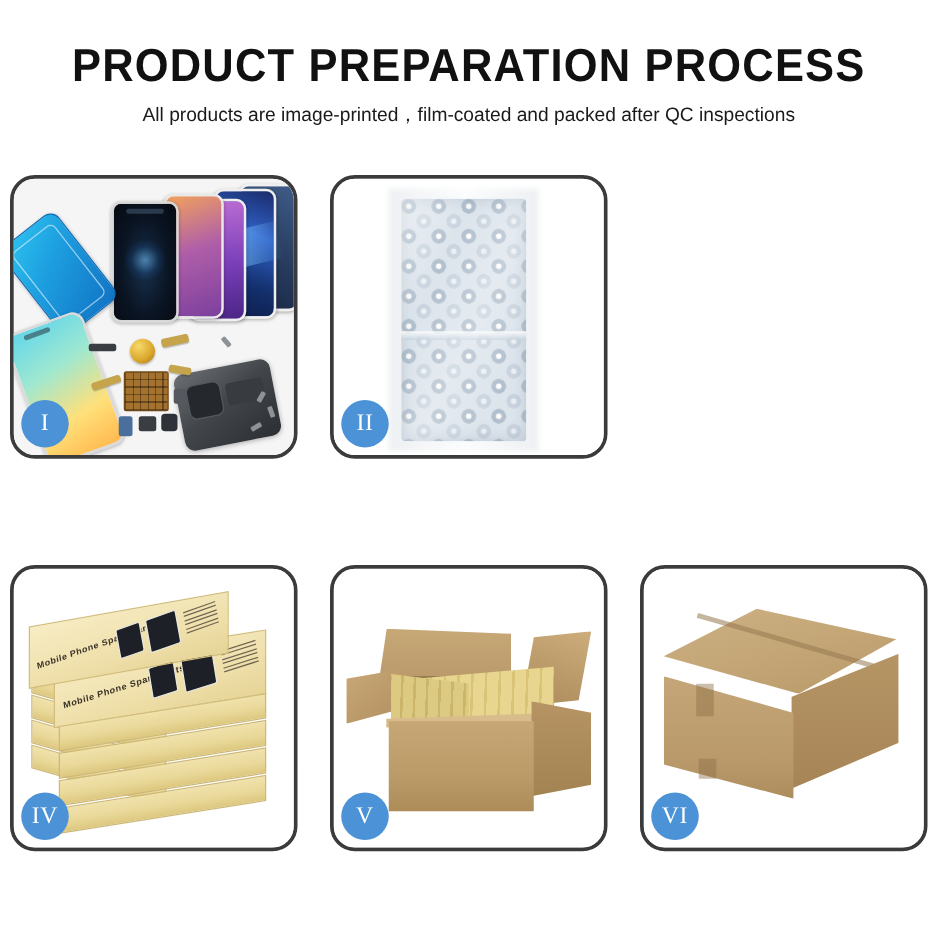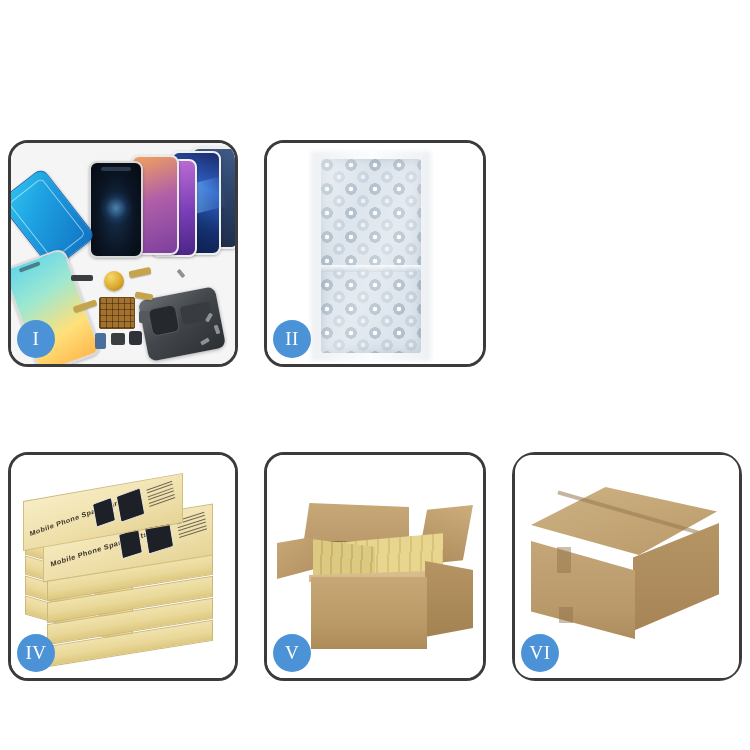--- a/index.html
+++ b/index.html
@@ -42,21 +42,21 @@
   .panel .inner{
     position:absolute;inset:0;
     border-radius:17px;
     overflow:hidden;
   }
   .panel.p1{left:8px;  top:140px;width:230px;height:227px;}
   .panel.p2{left:264px;top:140px;width:222px;height:227px;padding-left:47px;}
   .panel.p3{left:512px;top:140px;width:230px;height:227px;}
   .panel.p4{left:8px;  top:452px;width:230px;height:229px;}
   .panel.p5{left:264px;top:452px;width:222px;height:229px;}
-  .panel.p6{left:512px;top:452px;width:230px;height:229px;border-radius:23px;}
+  .panel.p6{left:512px;top:452px;width:230px;height:229px;}
 
   .badge{
     position:absolute;
     left:6px;bottom:6px;
     width:38px;height:38px;border-radius:50%;
     background:#4b93d6;
     color:#ffffff;
     font-family:"Liberation Serif","DejaVu Serif",serif;
     font-size:19px;line-height:38px;text-align:center;
     letter-spacing:0.5px;
@@ -331,20 +331,24 @@
   }
   .c6-tape{
     position:absolute;background:rgba(140,110,70,.45);
   }
 </style>
 </head>
 <body>
 
 <div class="page">
 
+  <div class="header">
+    <div class="title">PRODUCT PREPARATION PROCESS</div>
+    <div class="subtitle">All products are image-printed，film-coated and packed after QC inspections</div>
+  </div>
 
   <div class="grid">
 
     <div class="panel p1">
       <div class="inner">
         <div class="scene1">
           <div class="ph ph-grey"></div>
           <div class="ph ph-blue"></div>
           <div class="ph ph-purple"></div>
           <div class="ph ph-orange"></div>

